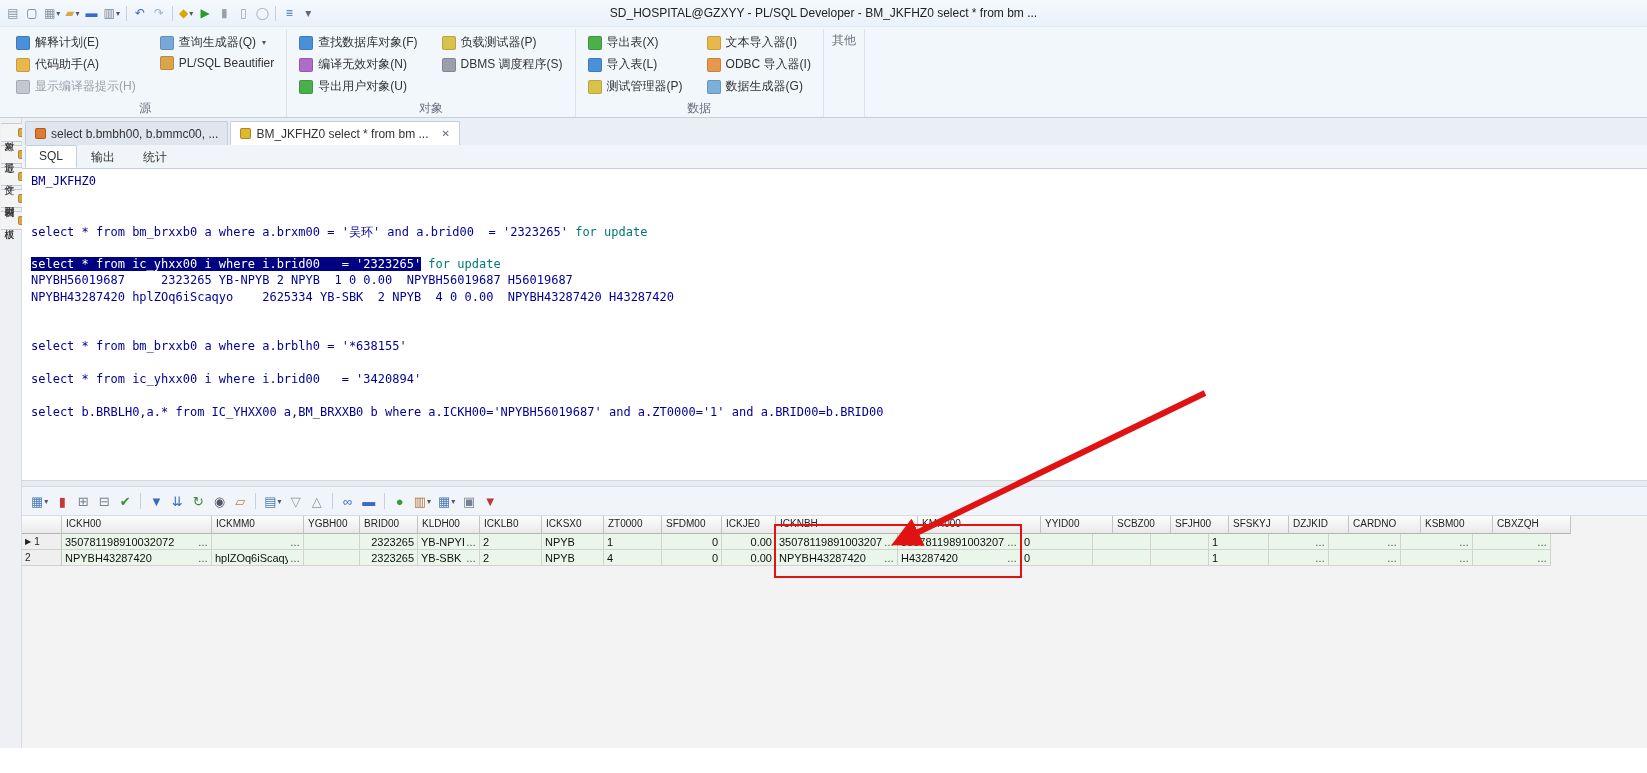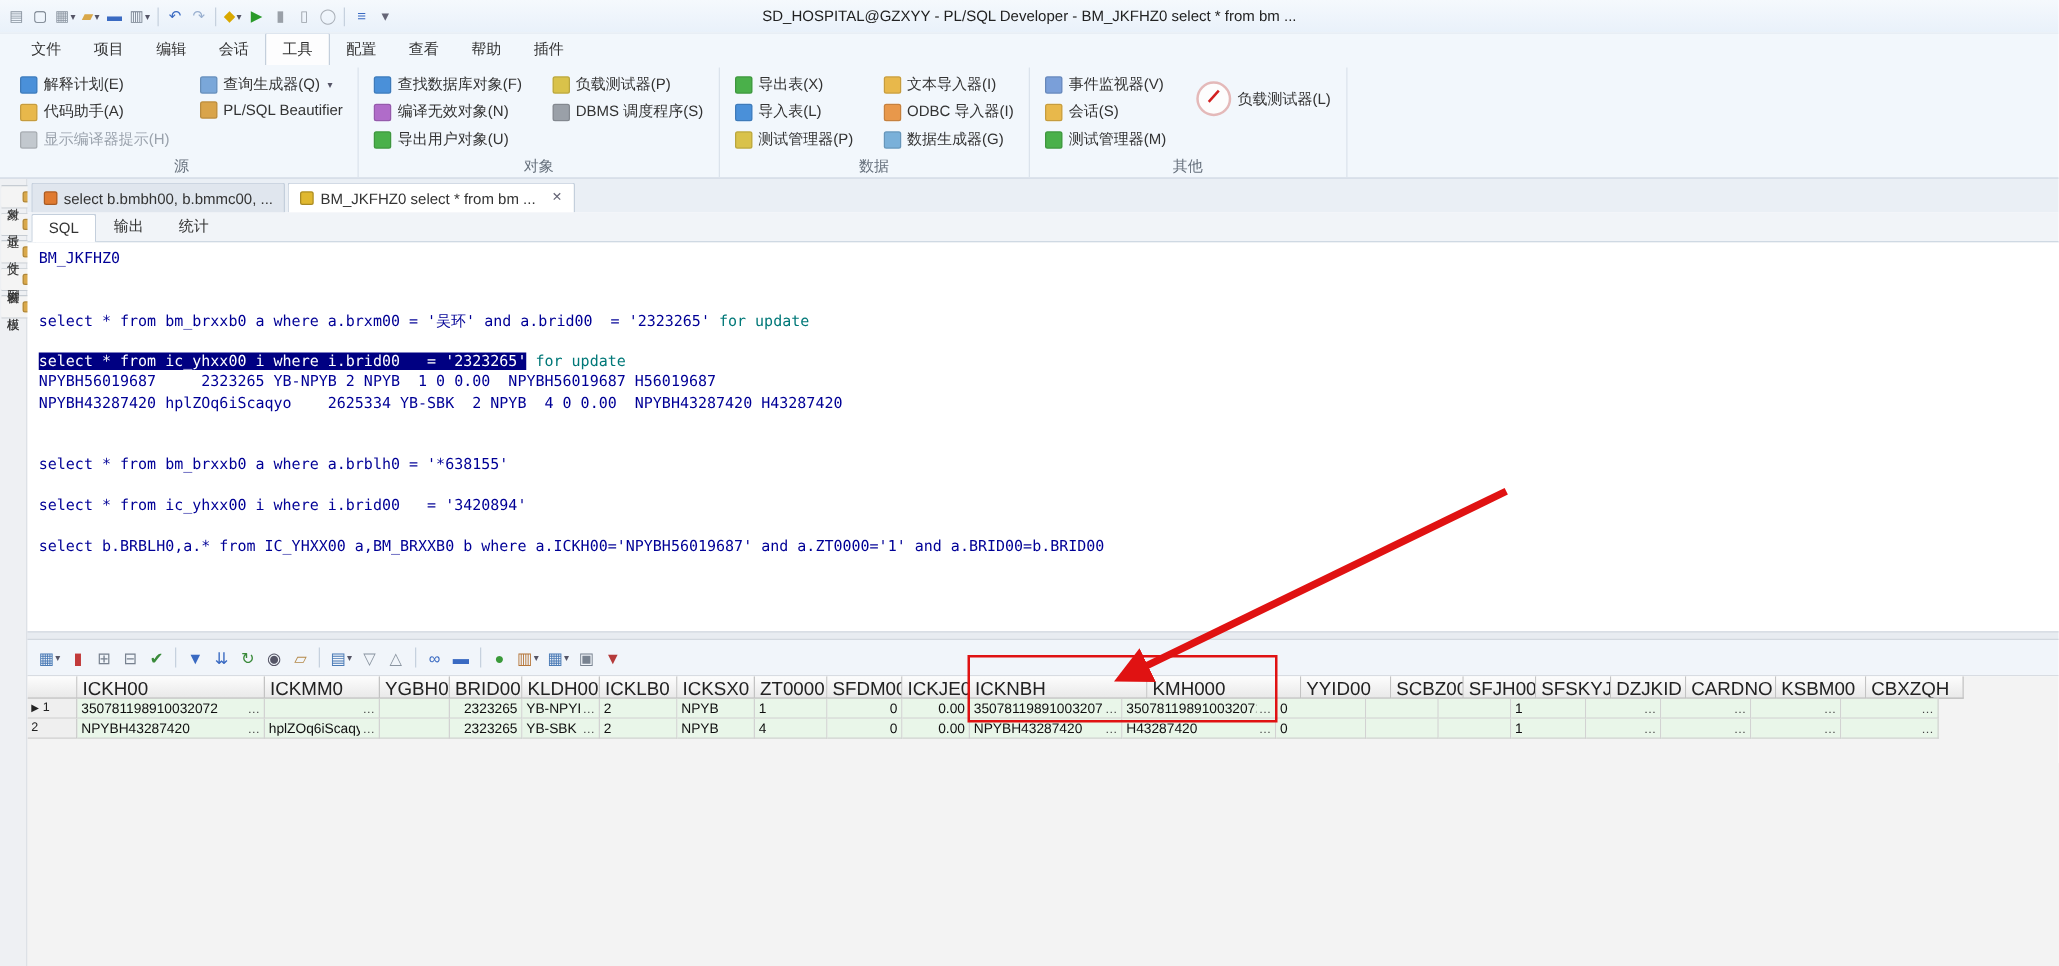--- a/index.html
+++ b/index.html
@@ -46,21 +46,21 @@
 
   
   .doctabs { height:27px; background:#eaeff5; display:flex; align-items:flex-end; padding-left:3px; }
   .doc-tab { display:flex; align-items:center; gap:5px; height:24px; padding:2px 9px; background:#e0e6ee;
     border:1px solid #c4cfdc; border-bottom:none; border-radius:2px 2px 0 0; margin-right:2px; cursor:default; }
   .doc-tab.active { background:#fff; }
   .dticon { width:11px; height:11px; border-radius:2px; box-shadow:inset 0 0 0 1px rgba(0,0,0,.25); }
   .dtclose { color:#667; font-size:10px; margin-left:8px; cursor:default; }
 
   
-  .subtabs { height:24px; background:#f1f4f8; display:flex; align-items:center; padding-left:3px; border-bottom:1px solid #c4cfdc; }
+  .subtabs { height:24px; background:#f1f4f8; display:flex; align-items:flex-start; padding-left:3px; border-bottom:1px solid #c4cfdc; }
   .sub-tab { padding:3px 13px 4px; color:#333; border:1px solid transparent; cursor:default; }
   .sub-tab.active { background:#fff; border:1px solid #c4cfdc; border-bottom:1px solid #fff; margin-bottom:-1px; border-radius:2px 2px 0 0; }
 
   
   .editor { height:311px; background:#fff; padding:5px 0 0 9px; overflow:hidden; cursor:text; }
   .ed-line { height:16.5px; white-space:pre; font-family:"DejaVu Sans Mono","Liberation Mono",monospace; font-size:12px; }
   .seg-k { color:#000096; }
   .seg-t { color:#007878; }
   .seg-sel { background:#000082; color:#fff; }
 
@@ -71,21 +71,21 @@
   .res-toolbar { height:29px; background:#f1f5fa; display:flex; align-items:center; padding-left:6px; border-bottom:1px solid #d8dce2; gap:1px; }
   .rt-btn { height:22px; min-width:20px; display:flex; align-items:center; justify-content:center; padding:0 3px; border-radius:2px; cursor:default; }
   .rt-glyph { font-size:13px; line-height:1; }
   .rt-sep { width:1px; height:16px; background:#c6d1de; margin:0 4px; }
 
   
   .grid { flex:1; background:#f3f3f3; overflow:hidden; }
   .grid-header { display:flex; height:18px; }
   .corner { width:40px; flex:0 0 auto; background:linear-gradient(#fdfdfd,#e9e9e9); border-right:1px solid #c3c3c3; border-bottom:1px solid #b5b5b5; }
   .gh { flex:0 0 auto; background:linear-gradient(#fdfdfd,#e9e9e9); border-right:1px solid #c3c3c3; border-bottom:1px solid #b5b5b5;
-    font-size:15px; color:#222; padding:2px 4px 0; white-space:nowrap; overflow:hidden; cursor:default; }
+    font-size:10px; color:#222; padding:2px 4px 0; white-space:nowrap; overflow:hidden; cursor:default; }
   .gr { display:flex; height:16px; }
   .rh { width:40px; flex:0 0 auto; background:#efefef; border-right:1px solid #c3c3c3; border-bottom:1px solid #cfcfcf;
     display:flex; align-items:center; gap:3px; font-size:10px; color:#222; padding:0 3px; cursor:default; }
   .mk { font-size:8px; color:#222; }
   .rnum { flex:1; text-align:left; }
   .gc { flex:0 0 auto; background:#e9f6e9; border-right:1px solid #d2d2d2; border-bottom:1px solid #d2d2d2;
     font-size:11px; color:#101010; padding:1px 3px 0; white-space:nowrap; overflow:hidden; display:flex; align-items:center; cursor:default; }
   .gc .val { flex:1; overflow:hidden; }
   .gc.r .val { text-align:right; }
   .ell { color:#444; font-size:10px; margin-left:2px; flex:0 0 auto; }
@@ -152,31 +152,20 @@
         <div class="qat-btn">
           <span class="qat-glyph" style="color: rgb(58, 106, 194);">≡</span>
         </div>
         <div class="qat-btn">
           <span class="qat-glyph" style="color: rgb(102, 102, 119);">▾</span>
         </div>
       </div>
     <span class="win-title">SD_HOSPITAL@GZXYY - PL/SQL Developer - BM_JKFHZ0 select * from bm ...</span>
   </div>
 
-  <div class="menubar" id="menubar">
-      <div class="menu-tab">文件</div>
-      <div class="menu-tab">项目</div>
-      <div class="menu-tab">编辑</div>
-      <div class="menu-tab">会话</div>
-      <div class="menu-tab active">工具</div>
-      <div class="menu-tab">配置</div>
-      <div class="menu-tab">查看</div>
-      <div class="menu-tab">帮助</div>
-      <div class="menu-tab">插件</div>
-    </div>
 
   <div class="ribbon" id="ribbon">
       <div class="ribbon-group">
         <div class="rg-cols">
           <div class="rg-col">
             <div class="ribbon-item">
               <span class="ricon" style="background: rgb(74, 144, 217);"></span>
               <span class="rlabel">解释计划(E)</span>
             </div>
             <div class="ribbon-item">
@@ -258,42 +247,20 @@
             </div>
             <div class="ribbon-item">
               <span class="ricon" style="background: rgb(122, 176, 217);"></span>
               <span class="rlabel">数据生成器(G)</span>
             </div>
           </div>
         </div>
         <div class="rg-label">数据</div>
       </div>
       <div class="ribbon-group">
-        <div class="rg-cols">
-          <div class="rg-col">
-            <div class="ribbon-item">
-              <span class="ricon" style="background: rgb(122, 159, 217);"></span>
-              <span class="rlabel">事件监视器(V)</span>
-            </div>
-            <div class="ribbon-item">
-              <span class="ricon" style="background: rgb(232, 184, 75);"></span>
-              <span class="rlabel">会话(S)</span>
-            </div>
-            <div class="ribbon-item">
-              <span class="ricon" style="background: rgb(74, 176, 74);"></span>
-              <span class="rlabel">测试管理器(M)</span>
-            </div>
-          </div>
-          <div class="rg-col">
-            <div class="ribbon-item big">
-              <span class="ricon gauge"></span>
-              <span class="rlabel">负载测试器(L)</span>
-            </div>
-          </div>
-        </div>
         <div class="rg-label">其他</div>
       </div>
     </div>
 
   <div class="main">
     <div class="dockstrip" id="dockstrip">
         <div class="dock-tab">
           <span class="dock-ic"></span>
           <span class="dock-label">对象</span>
         </div>

